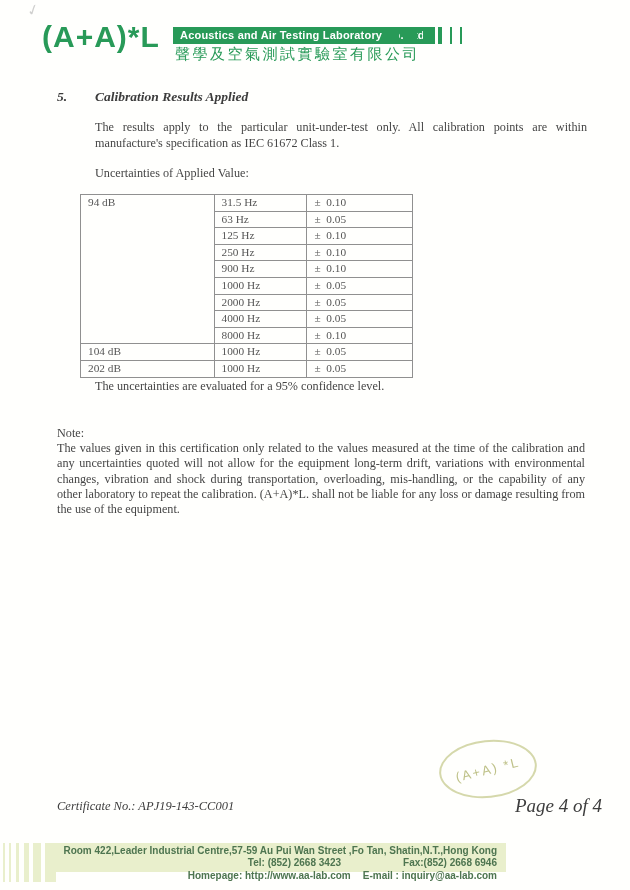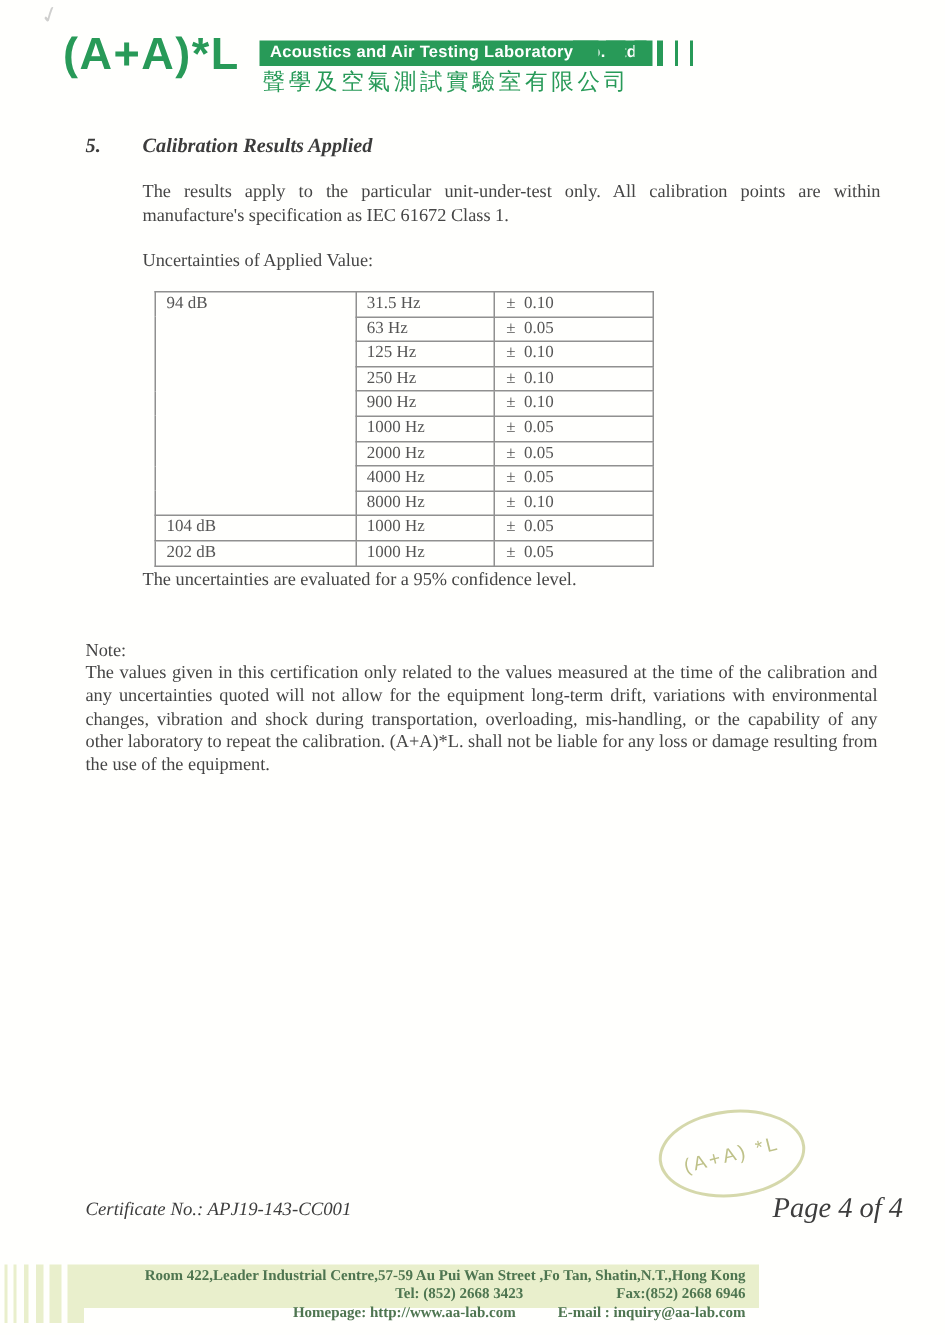--- a/index.html
+++ b/index.html
@@ -41,21 +41,21 @@
   
   .sec-num{position:absolute;left:57px;top:89px;font-weight:bold;font-style:italic;font-size:13.5px;color:#3c3c3c;}
   .sec-title{position:absolute;left:95px;top:89px;font-weight:bold;font-style:italic;font-size:13.5px;color:#3c3c3c;}
   .para1{
     position:absolute;left:95px;top:120px;width:492px;
     font-size:12.2px;line-height:15.5px;text-align:justify;
   }
   .caption{position:absolute;left:95px;top:166px;font-size:12.2px;text-align:right;}
   
   table.unc{
-    position:absolute;left:103px;top:194px;width:333px;
+    position:absolute;left:80px;top:194px;width:333px;
     border-collapse:collapse;font-size:11.3px;color:#555;
   }
   table.unc td{
     border:1px solid var(--border);
     padding:1px 4px 1px 7px;height:13.6px;vertical-align:top;white-space:pre;
   }
   table.unc td.lvl{width:128px;vertical-align:top;}
   table.unc td.freq{width:84px;}
   table.unc td.val{width:98px;}
   .confidence{position:absolute;left:95px;top:379px;font-size:12.2px;}
@@ -76,27 +76,27 @@
     transform:rotate(-8deg);color:rgba(186,190,130,.95);
     font-family:"Liberation Sans",sans-serif;font-size:13px;letter-spacing:2px;
   }
   
   .cert-no{position:absolute;left:57px;top:799px;font-style:italic;font-size:12.5px;color:#3d3d3d;}
   .page-no{position:absolute;left:515px;top:795px;font-style:italic;font-size:19px;color:#3d3d3d;}
   
   .footer-band{
     position:absolute;left:56px;top:843px;width:450px;height:29px;
     background:var(--band);
-    font-family:Liberation Serif, serif;font-weight:bold;font-size:10px;
+    font-family:Liberation Sans, sans-serif;font-weight:bold;font-size:10px;
     color:var(--band-text);line-height:12.4px;
     padding:2px 9px 0 6px;box-sizing:border-box;
   }
   .footer-band .l1{text-align:right;white-space:nowrap;}
   .footer-band .l2{display:flex;justify-content:flex-end;gap:62px;white-space:nowrap;}
-  .footer-band .l3{display:flex;justify-content:flex-end;gap:28px;white-space:nowrap;}
+  .footer-band .l3{display:flex;justify-content:flex-end;gap:12px;white-space:nowrap;}
   .footer-stripes{position:absolute;top:843px;left:0;height:39px;width:56px;}
   .footer-stripes .s{position:absolute;top:0;height:39px;background:var(--band);}
 </style>
 </head>
 <body>
 
 <div class="page">
 
   <span class="pen-tick">✓</span>
   <div class="logo">(A+A)*L</div>

